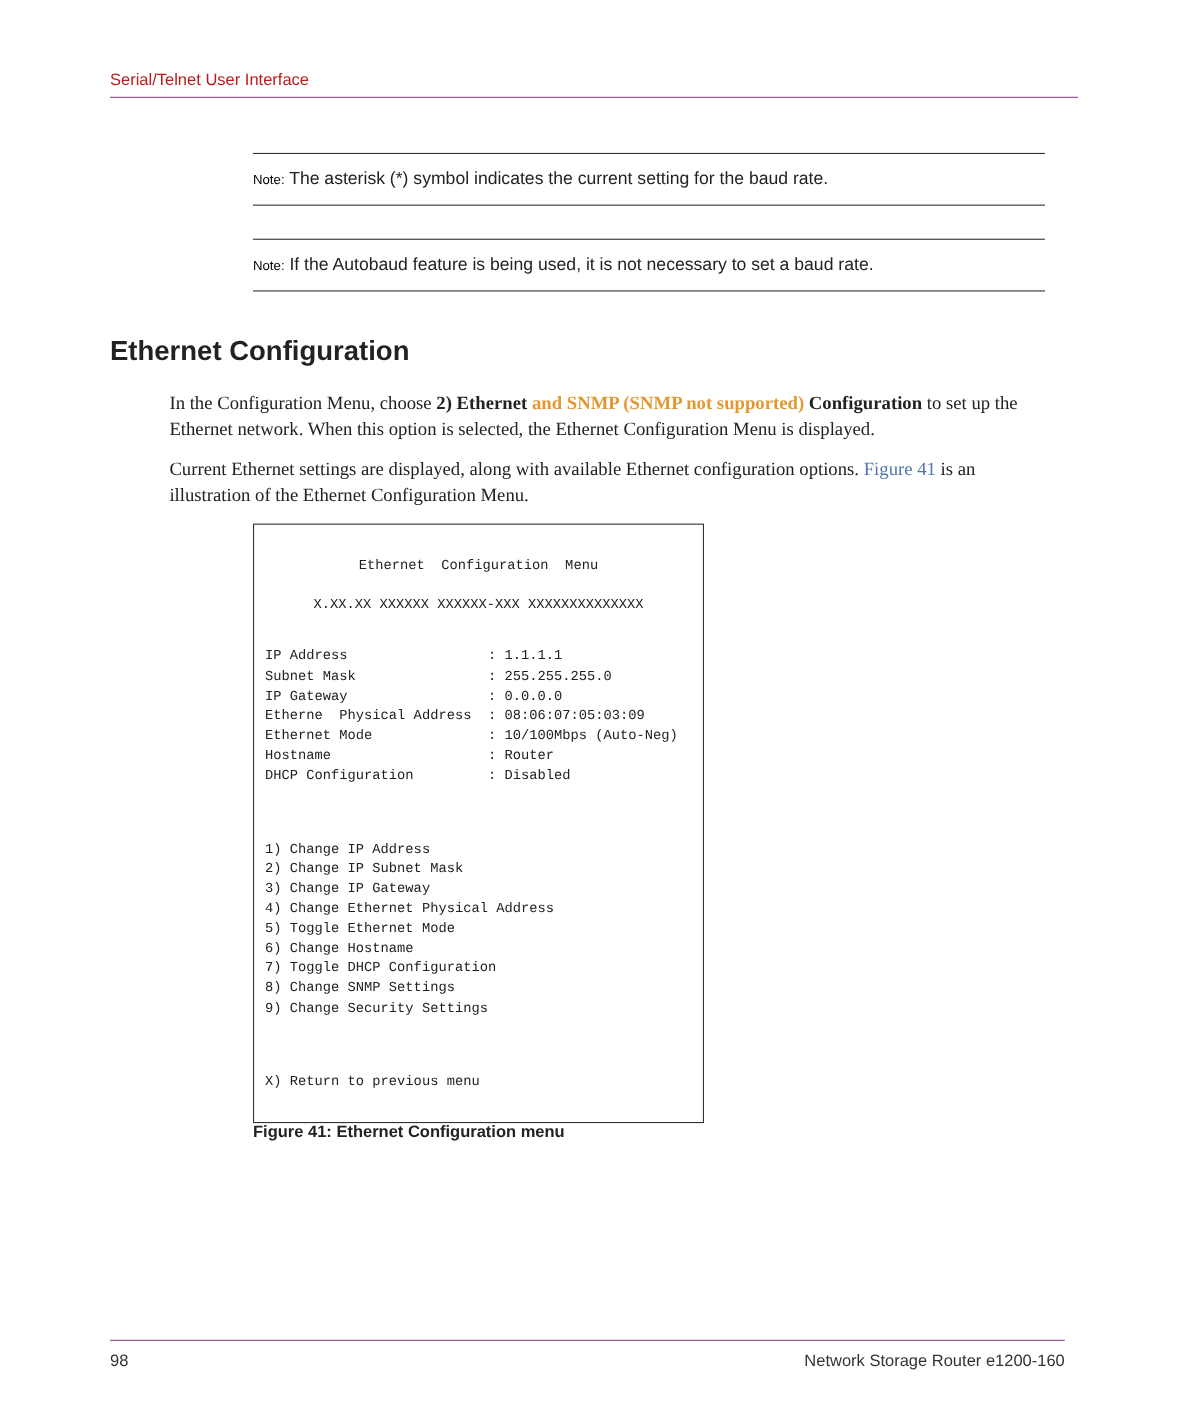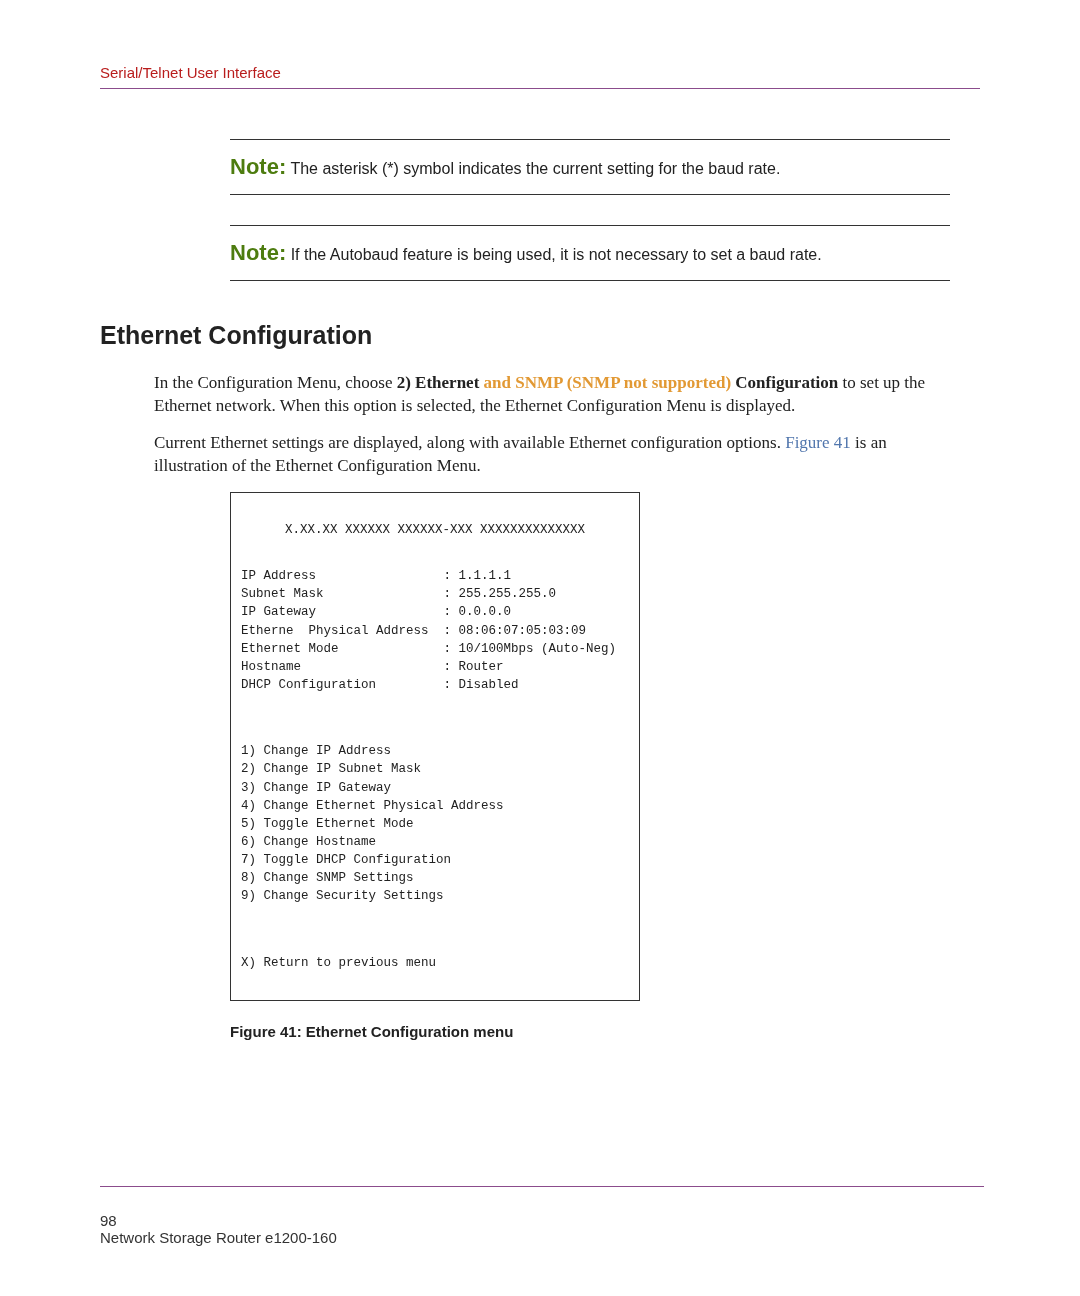--- a/index.html
+++ b/index.html
@@ -28,23 +28,23 @@
     }
     .note-block {
       margin-left: 130px;
       margin-right: 30px;
       border-top: 1.5px solid #333;
       border-bottom: 1.5px solid #333;
       padding: 14px 0;
       margin-bottom: 30px;
     }
     .note-label {
-      font-weight: bold;
-      color: #4d7c0f;
-      font-size: 22px;
+      font-weight: normal;
+      color: #000000;
+      font-size: 12px;
     }
     .note-text {
       font-size: 16px;
       color: #222;
       display: inline;
       font-family: Arial, sans-serif;
       font-weight: 300;
     }
     .section-heading {
       font-size: 25px;
@@ -89,40 +89,38 @@
       text-align: center;
     }
     .terminal-settings {
       margin-top: 10px;
     }
     .terminal-row {
       display: block;
     }
     .figure-caption {
       margin-left: 130px;
-      margin-top: 22px;
       font-size: 15px;
       font-weight: bold;
       color: #222;
       font-family: Arial, sans-serif;
     }
     .footer-section {
       position: absolute;
       bottom: 50px;
       left: 100px;
-      right: 96px;
+      right: 112px;
       border-top: 1.5px solid #8b4c8c;
-      padding-top: 25px;
+      padding-top: 10px;
       display: flex;
       justify-content: space-between;
       font-size: 15px;
       color: #333;
       font-family: Arial, sans-serif;
       font-weight: 300;
-      flex-direction: column;
     }
   </style>
 </head>
 <body>
 
 <div class="header-section">
   <span class="header-text">Serial/Telnet User Interface</span>
 </div>
 
 <div class="note-block">
@@ -137,20 +135,21 @@
 
 <p class="body-para">
   <span>In the Configuration Menu, choose </span><span class="bold-inline">2) Ethernet </span><span class="highlight-amber">and SNMP (SNMP not supported) </span><span class="bold-inline">Configuration</span><span> to set up the Ethernet network. When this option is selected, the Ethernet Configuration Menu is displayed.</span>
 </p>
 
 <p class="body-para">
   <span>Current Ethernet settings are displayed, along with available Ethernet configuration options. </span><span class="highlight-blue">Figure 41</span><span> is an illustration of the Ethernet Configuration Menu.</span>
 </p>
 
 <div class="terminal-box">
+<div class="terminal-heading">Ethernet  Configuration  Menu</div>
 <div class="terminal-heading">X.XX.XX XXXXXX XXXXXX-XXX XXXXXXXXXXXXXX</div>
 <div class="terminal-settings" id="terminal-settings"><div class="terminal-row">IP Address                 : 1.1.1.1</div><div class="terminal-row">Subnet Mask                : 255.255.255.0</div><div class="terminal-row">IP Gateway                 : 0.0.0.0</div><div class="terminal-row">Etherne  Physical Address  : 08:06:07:05:03:09</div><div class="terminal-row">Ethernet Mode              : 10/100Mbps (Auto-Neg)</div><div class="terminal-row">Hostname                   : Router</div><div class="terminal-row">DHCP Configuration         : Disabled</div></div>
 <div style="height:12px;"></div>
 <div id="terminal-options"><div class="terminal-row">1) Change IP Address</div><div class="terminal-row">2) Change IP Subnet Mask</div><div class="terminal-row">3) Change IP Gateway</div><div class="terminal-row">4) Change Ethernet Physical Address</div><div class="terminal-row">5) Toggle Ethernet Mode</div><div class="terminal-row">6) Change Hostname</div><div class="terminal-row">7) Toggle DHCP Configuration</div><div class="terminal-row">8) Change SNMP Settings</div><div class="terminal-row">9) Change Security Settings</div></div>
 <div style="height:12px;"></div>
 <div class="terminal-row">X) Return to previous menu</div>
 </div>
 
 <div class="figure-caption">Figure 41:  Ethernet Configuration menu</div>
 

